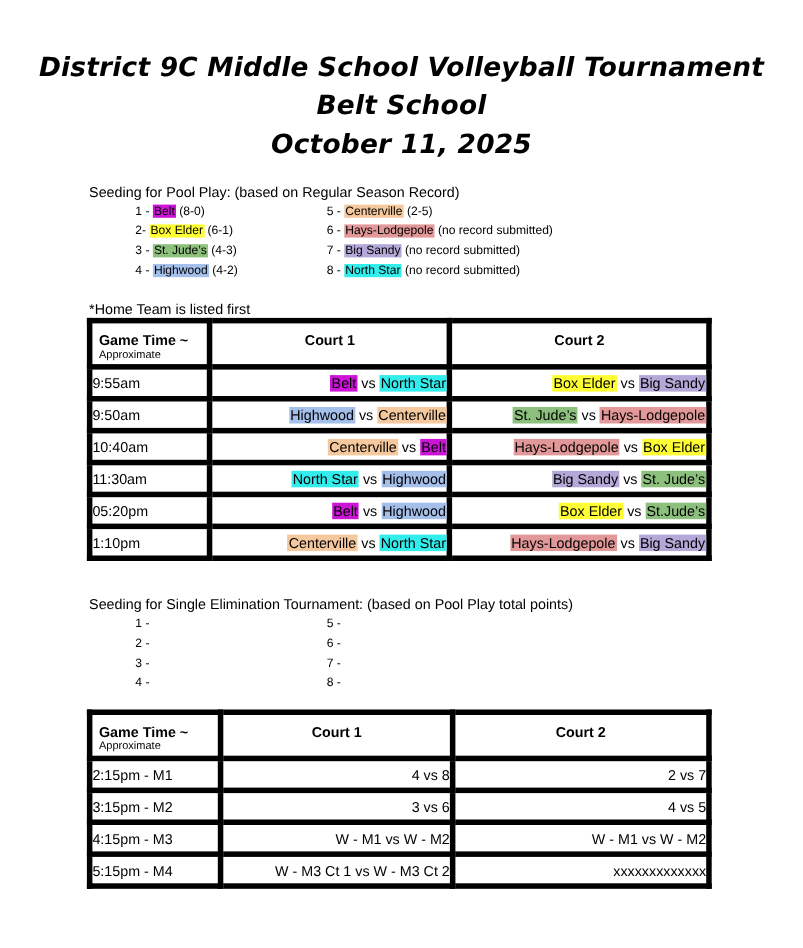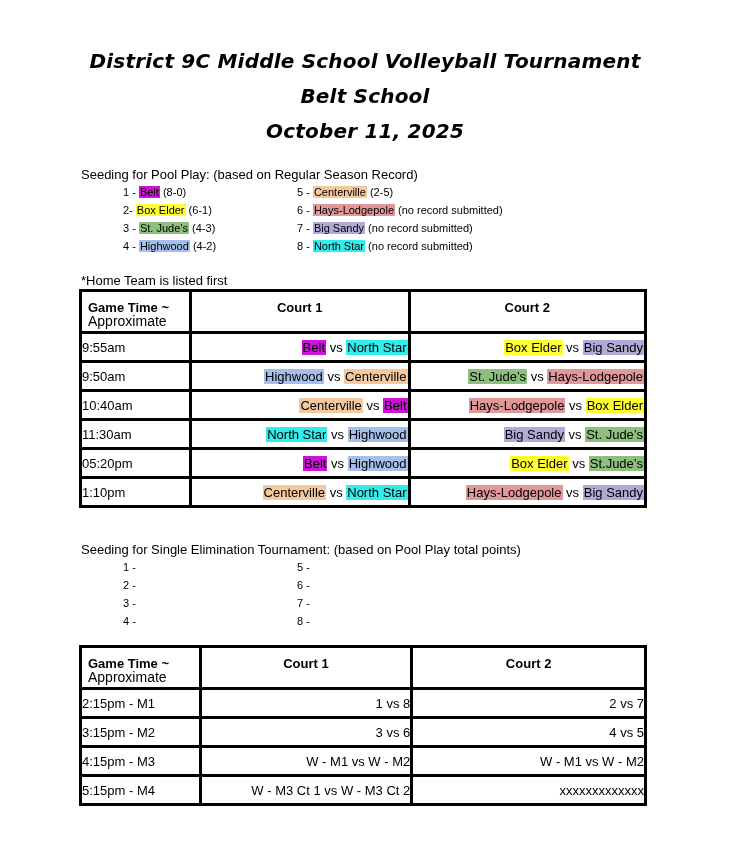--- a/index.html
+++ b/index.html
@@ -17,21 +17,21 @@
     }
     .title-block {
       position: absolute;
       left: 0;
       top: 44px;
       width: 730px;
       text-align: center;
       font-family: "DejaVu Sans", sans-serif;
       font-weight: bold;
       font-style: italic;
-      font-size: 20px;
+      font-size: 24px;
       line-height: 35px;
       letter-spacing: 0.2px;
     }
     .title-line { display: block; }
 
     .section-heading {
       position: absolute;
       left: 81px;
       font-size: 13px;
       line-height: 16px;
@@ -44,36 +44,36 @@
     .seed-row { display: block; white-space: nowrap; }
     .hl { padding: 0 1px; }
 
     table.sched {
       position: absolute;
       left: 79px;
       border-collapse: collapse;
       font-size: 13px;
     }
     table.sched td, table.sched th {
-      border: 3px solid #000000;
+      border: 5px solid #000000;
       padding: 0;
       vertical-align: middle;
     }
     table.sched th {
       font-weight: bold;
       text-align: center;
       vertical-align: top;
       padding-top: 8px;
     }
     table.sched th.time-col {
       text-align: left;
       padding-left: 6px;
     }
     .th-main { display: block; font-weight: bold; font-size: 13px; }
-    .th-sub { display: block; font-weight: normal; font-size: 14px; line-height: 12px; }
+    .th-sub { display: block; font-weight: normal; font-size: 10px; line-height: 12px; }
     td.time { text-align: left; padding-left: 6px; }
     td.match { text-align: right; margin-top: 40px; }
     table.sched tr { height: 29px; }
     table.sched tr.head { height: 42px; }
     table.sched tr.head2 { height: 42px; }
   </style>
 </head>
 <body>
 
 <div class="title-block">
@@ -175,21 +175,21 @@
       <span class="th-main">Game Time ~</span>
       <span class="th-sub">Approximate</span>
     </th>
     <th>Court 1</th>
     <th>Court 2</th>
   </tr>
   </tbody>
     <tbody id="elim-body">
       <tr>
         <td class="time">2:15pm - M1</td>
-        <td class="match">1 vs 8</td>
+        <td class="match">4 vs 8</td>
         <td class="match">2 vs 7</td>
       </tr>
       <tr>
         <td class="time">3:15pm - M2</td>
         <td class="match">3 vs 6</td>
         <td class="match">4 vs 5</td>
       </tr>
       <tr>
         <td class="time">4:15pm - M3</td>
         <td class="match">W - M1 vs W - M2</td>

